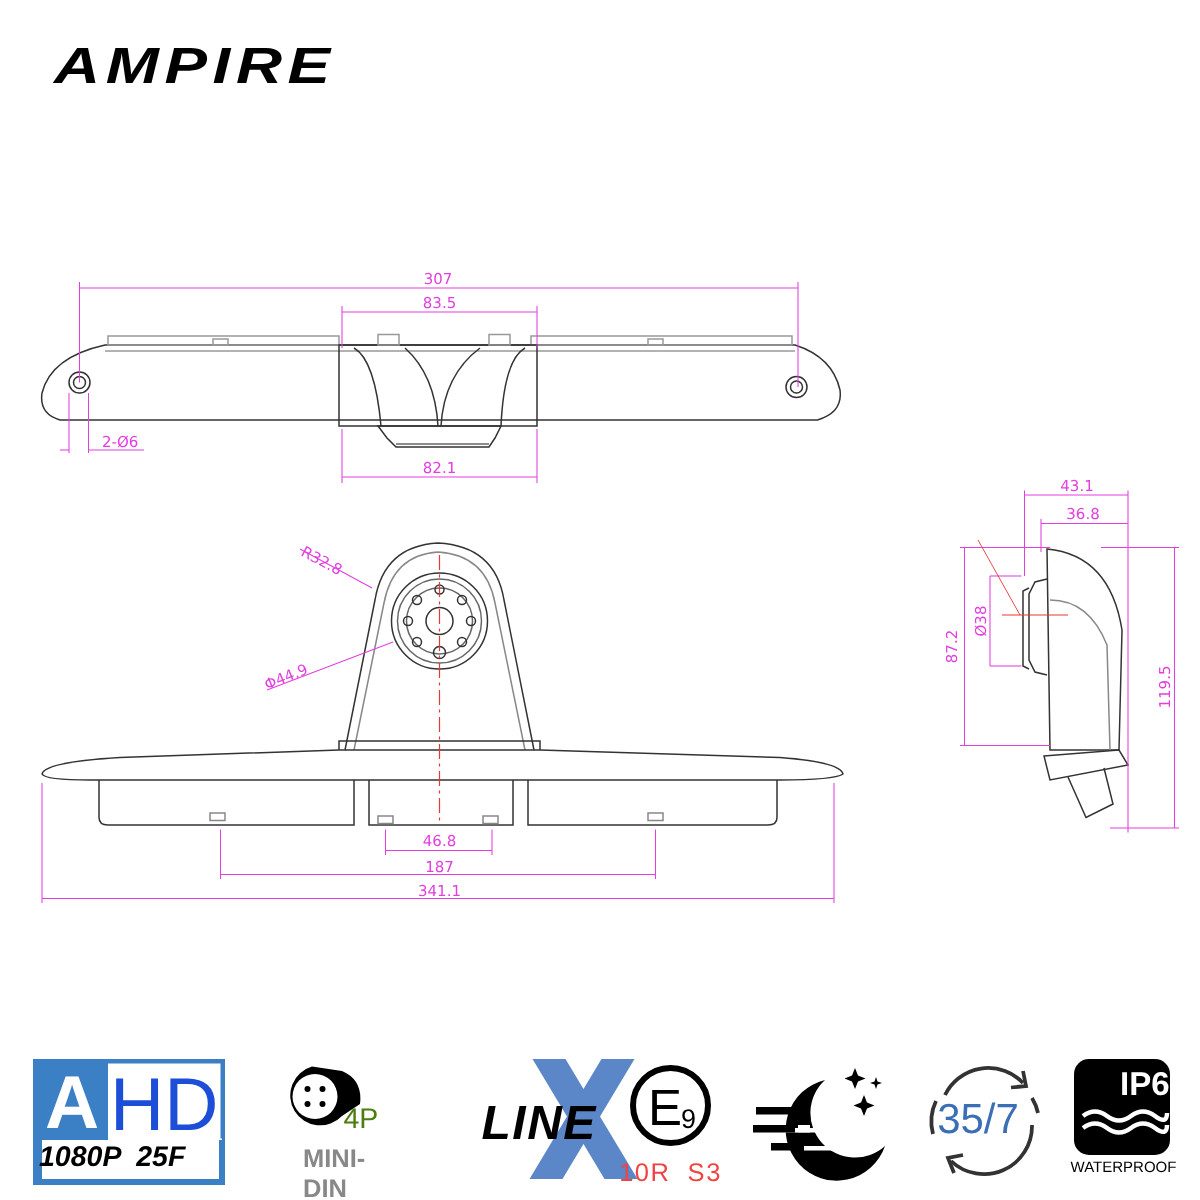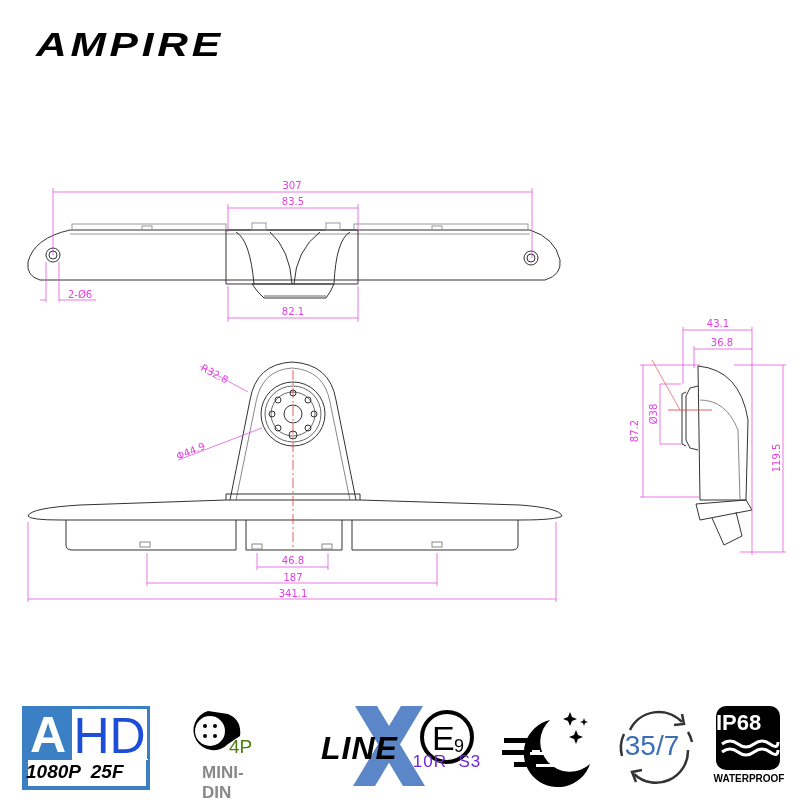--- a/index.html
+++ b/index.html
@@ -16,28 +16,28 @@
   .ahd-a{width:48px;height:52px;background:#3b7fc4;color:#fff;font-weight:bold;font-size:50px;line-height:54px;text-align:center;}
   .ahd-hd{flex:1;height:50px;border:1px solid #3b7fc4;border-left:none;border-bottom:none;color:#1d4ed8;font-size:50px;line-height:54px;text-align:center;font-weight:normal;}
   .ahd-bot{height:26px;border:2px solid #3b7fc4;border-top:none;background:#fff;color:#000;font-weight:bold;font-style:italic;font-size:19px;line-height:24px;text-align:left;background:linear-gradient(#3b7fc4,#3b7fc4) left/2px 100% no-repeat;}
   .ahd-wrap{border:2px solid #3b7fc4;}
   .mini{left:180px;top:708px;width:80px;height:80px;}
   .mini-4p{position:absolute;left:49px;top:28px;font-size:19px;color:#4d7c0f;}
   .mini-label{position:absolute;left:-6px;top:55px;font-size:17px;font-weight:bold;color:#888;letter-spacing:0px;margin-left:28px;}
   .xline{left:282px;top:706px;width:112px;height:80px;margin-left:39px;}
   .xline-text{position:absolute;left:0;top:24px;font-size:32px;font-weight:bold;font-style:italic;color:#000;letter-spacing:1px;}
   .e9{left:412px;top:708px;width:70px;height:82px;}
-  .e9-label{position:absolute;left:0;top:44px;width:70px;text-align:center;font-size:17px;color:#6d28d9;letter-spacing:1px;}
+  .e9-label{position:absolute;left:0;top:64px;width:70px;text-align:center;font-size:17px;color:#ef4444;letter-spacing:1px;}
   .night{left:500px;top:708px;width:100px;height:80px;}
   .h247{left:612px;top:704px;width:84px;height:84px;}
   .h247-text{position:absolute;left:0;top:26px;width:80px;text-align:center;font-size:28px;color:#3b6fb5;}
   .ip68{left:714px;top:706px;width:70px;height:84px;}
   .ip68-box{position:absolute;left:2px;top:0;width:64px;height:64px;background:#000;border-radius:10px;}
-  .ip68-text{position:absolute;left:0;top:4px;width:76px;text-align:left;color:#fff;font-weight:bold;font-size:22px;}
-  .ip68-label{position:absolute;left:-4px;top:67px;width:78px;text-align:center;font-size:10px;font-weight:bold;color:#000;}
+  .ip68-text{position:absolute;left:0;top:4px;width:76px;text-align:right;color:#fff;font-weight:bold;font-size:22px;}
+  .ip68-label{position:absolute;left:-4px;top:67px;width:78px;text-align:center;font-size:10px;font-weight:normal;color:#000;}
 </style>
 </head>
 <body>
 
 <div class="abs logo">
   <span class="logo-text">AMPIRE</span>
 </div>
 
 <svg class="drawing" width="800" height="700" viewBox="0 0 800 700">
 

